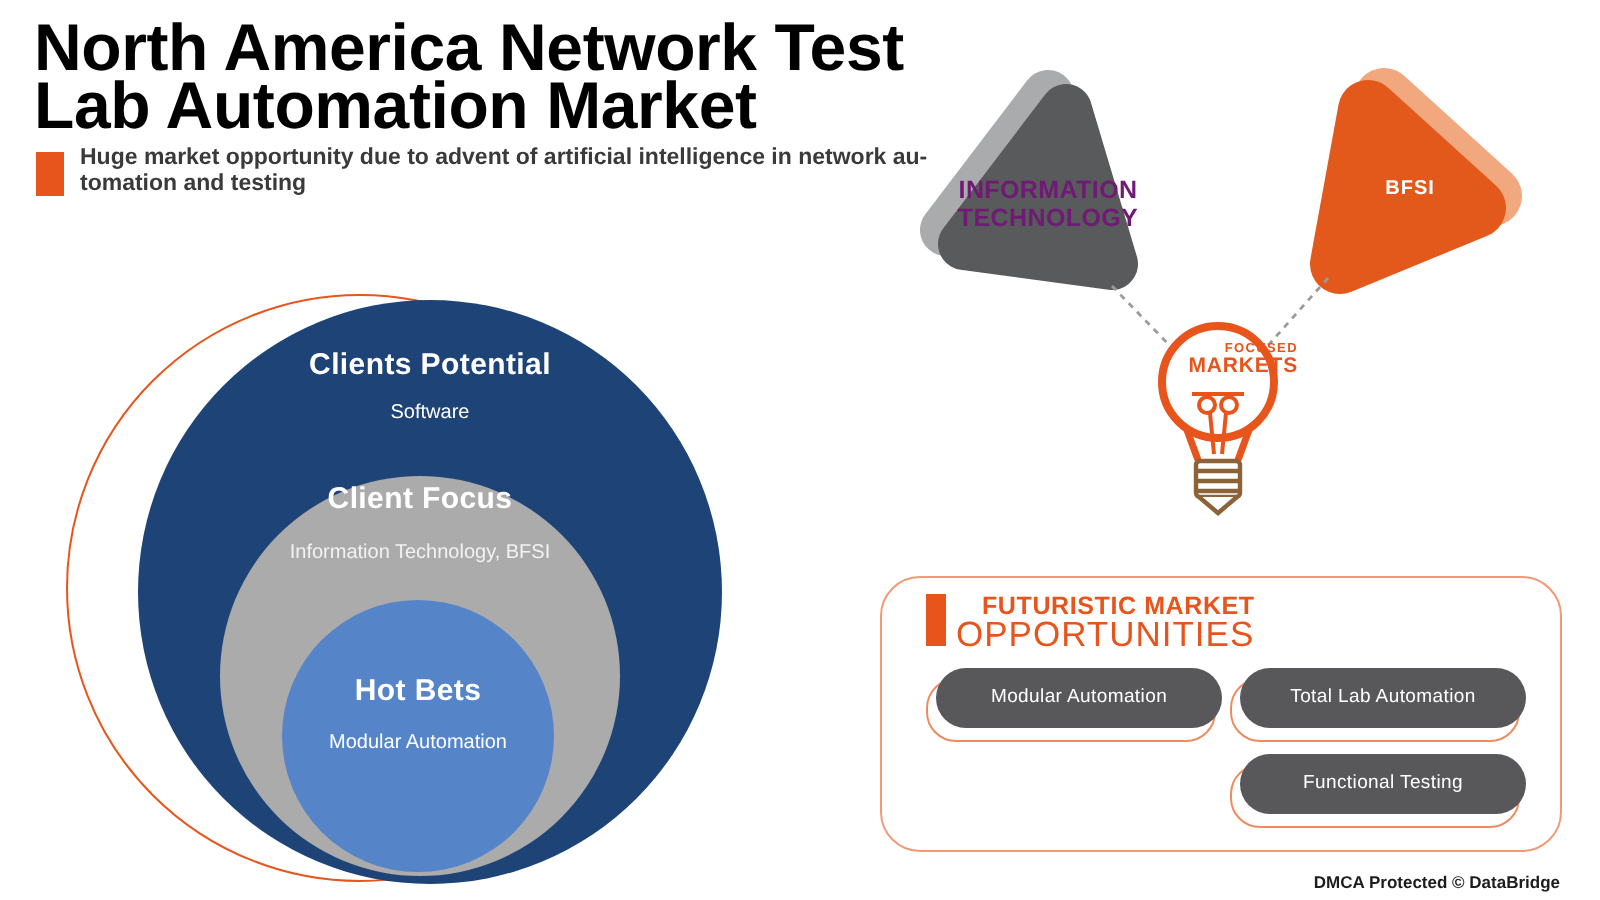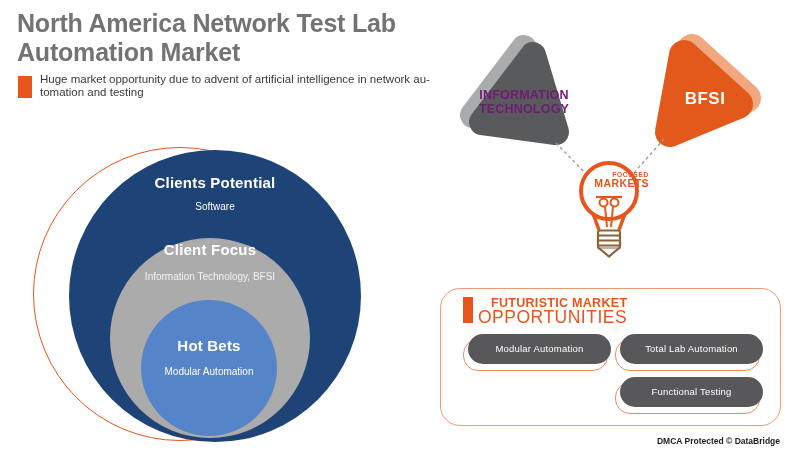--- a/index.html
+++ b/index.html
@@ -3,45 +3,45 @@
 <meta charset="utf-8">
 <style>
   html,body{margin:0;padding:0;}
   body{
     width:800px;height:450px;position:relative;overflow:hidden;
     background:#ffffff;font-family:"Liberation Sans",sans-serif;
   }
   .abs{position:absolute;}
 
   
-  #title{left:17px;top:9px;width:450px;font-size:25px;line-height:29px;
-    font-weight:700;color:#737373;letter-spacing:-0.2px;}
+  #title{left:17px;top:9px;width:450px;font-size:33px;line-height:29px;
+    font-weight:700;color:#000000;letter-spacing:-0.2px;}
   #bullet{left:18px;top:76px;width:14px;height:22px;background:#E8551C;}
   #sub{left:40px;top:73px;font-size:11.5px;line-height:12.8px;color:#3a3a3a;}
-  #sub div{white-space:nowrap;}
+  #sub div{white-space:nowrap;font-weight:bold;}
 
   
   .circle{border-radius:50%;}
   #ring{left:33px;top:147px;width:292px;height:292px;border:1.6px solid #E8551C;}
   #c-outer{left:69px;top:150px;width:292px;height:292px;background:#1E4377;}
   #c-mid{left:110px;top:238px;width:200px;height:200px;background:#ABABAB;}
   #c-inner{left:141px;top:300px;width:136px;height:136px;background:#5585C8;}
   .vlabel{position:absolute;text-align:center;color:#ffffff;width:300px;}
   .vmain{font-size:15px;font-weight:700;letter-spacing:.2px;}
   .vsub{font-size:10px;font-weight:400;}
   #l1{left:65px;top:174px;} #l1s{left:65px;top:201px;}
   #l2{left:60px;top:241px;} #l2s{left:60px;top:271px;color:#f2f2f2;}
   #l3{left:59px;top:337px;} #l3s{left:59px;top:366px;}
 
   
   #fm-svg{left:430px;top:30px;width:370px;height:240px;}
   #it-label{left:462px;top:88px;width:124px;text-align:center;color:#701a75;
     font-size:12.5px;font-weight:700;line-height:14px;letter-spacing:.2px;}
   #bfsi-label{left:655px;top:89px;width:100px;text-align:center;color:#fff;
-    font-size:17px;font-weight:700;letter-spacing:.5px;}
+    font-size:10px;font-weight:700;letter-spacing:.5px;}
   #bulb-caption{left:569px;top:171px;width:80px;text-align:right;color:#E8551C;}
   #bulb-caption .bl1{font-size:6.5px;font-weight:700;letter-spacing:.7px;line-height:7px;}
   #bulb-caption .bl2{font-size:10.5px;font-weight:700;letter-spacing:.4px;line-height:11px;}
 
   
   #opps{left:440px;top:288px;width:339px;height:136px;
     border:1.5px solid #F09A76;border-radius:20px;}
   #opps-bar{left:22px;top:8px;width:10px;height:26px;background:#E8551C;}
   #opps-h1{left:38px;top:7px;font-size:12.5px;font-weight:700;color:#E8551C;letter-spacing:.3px;padding-left:12px;}
   #opps-h2{left:37px;top:17.5px;font-size:17.5px;font-weight:400;color:#E8551C;letter-spacing:.5px;}

